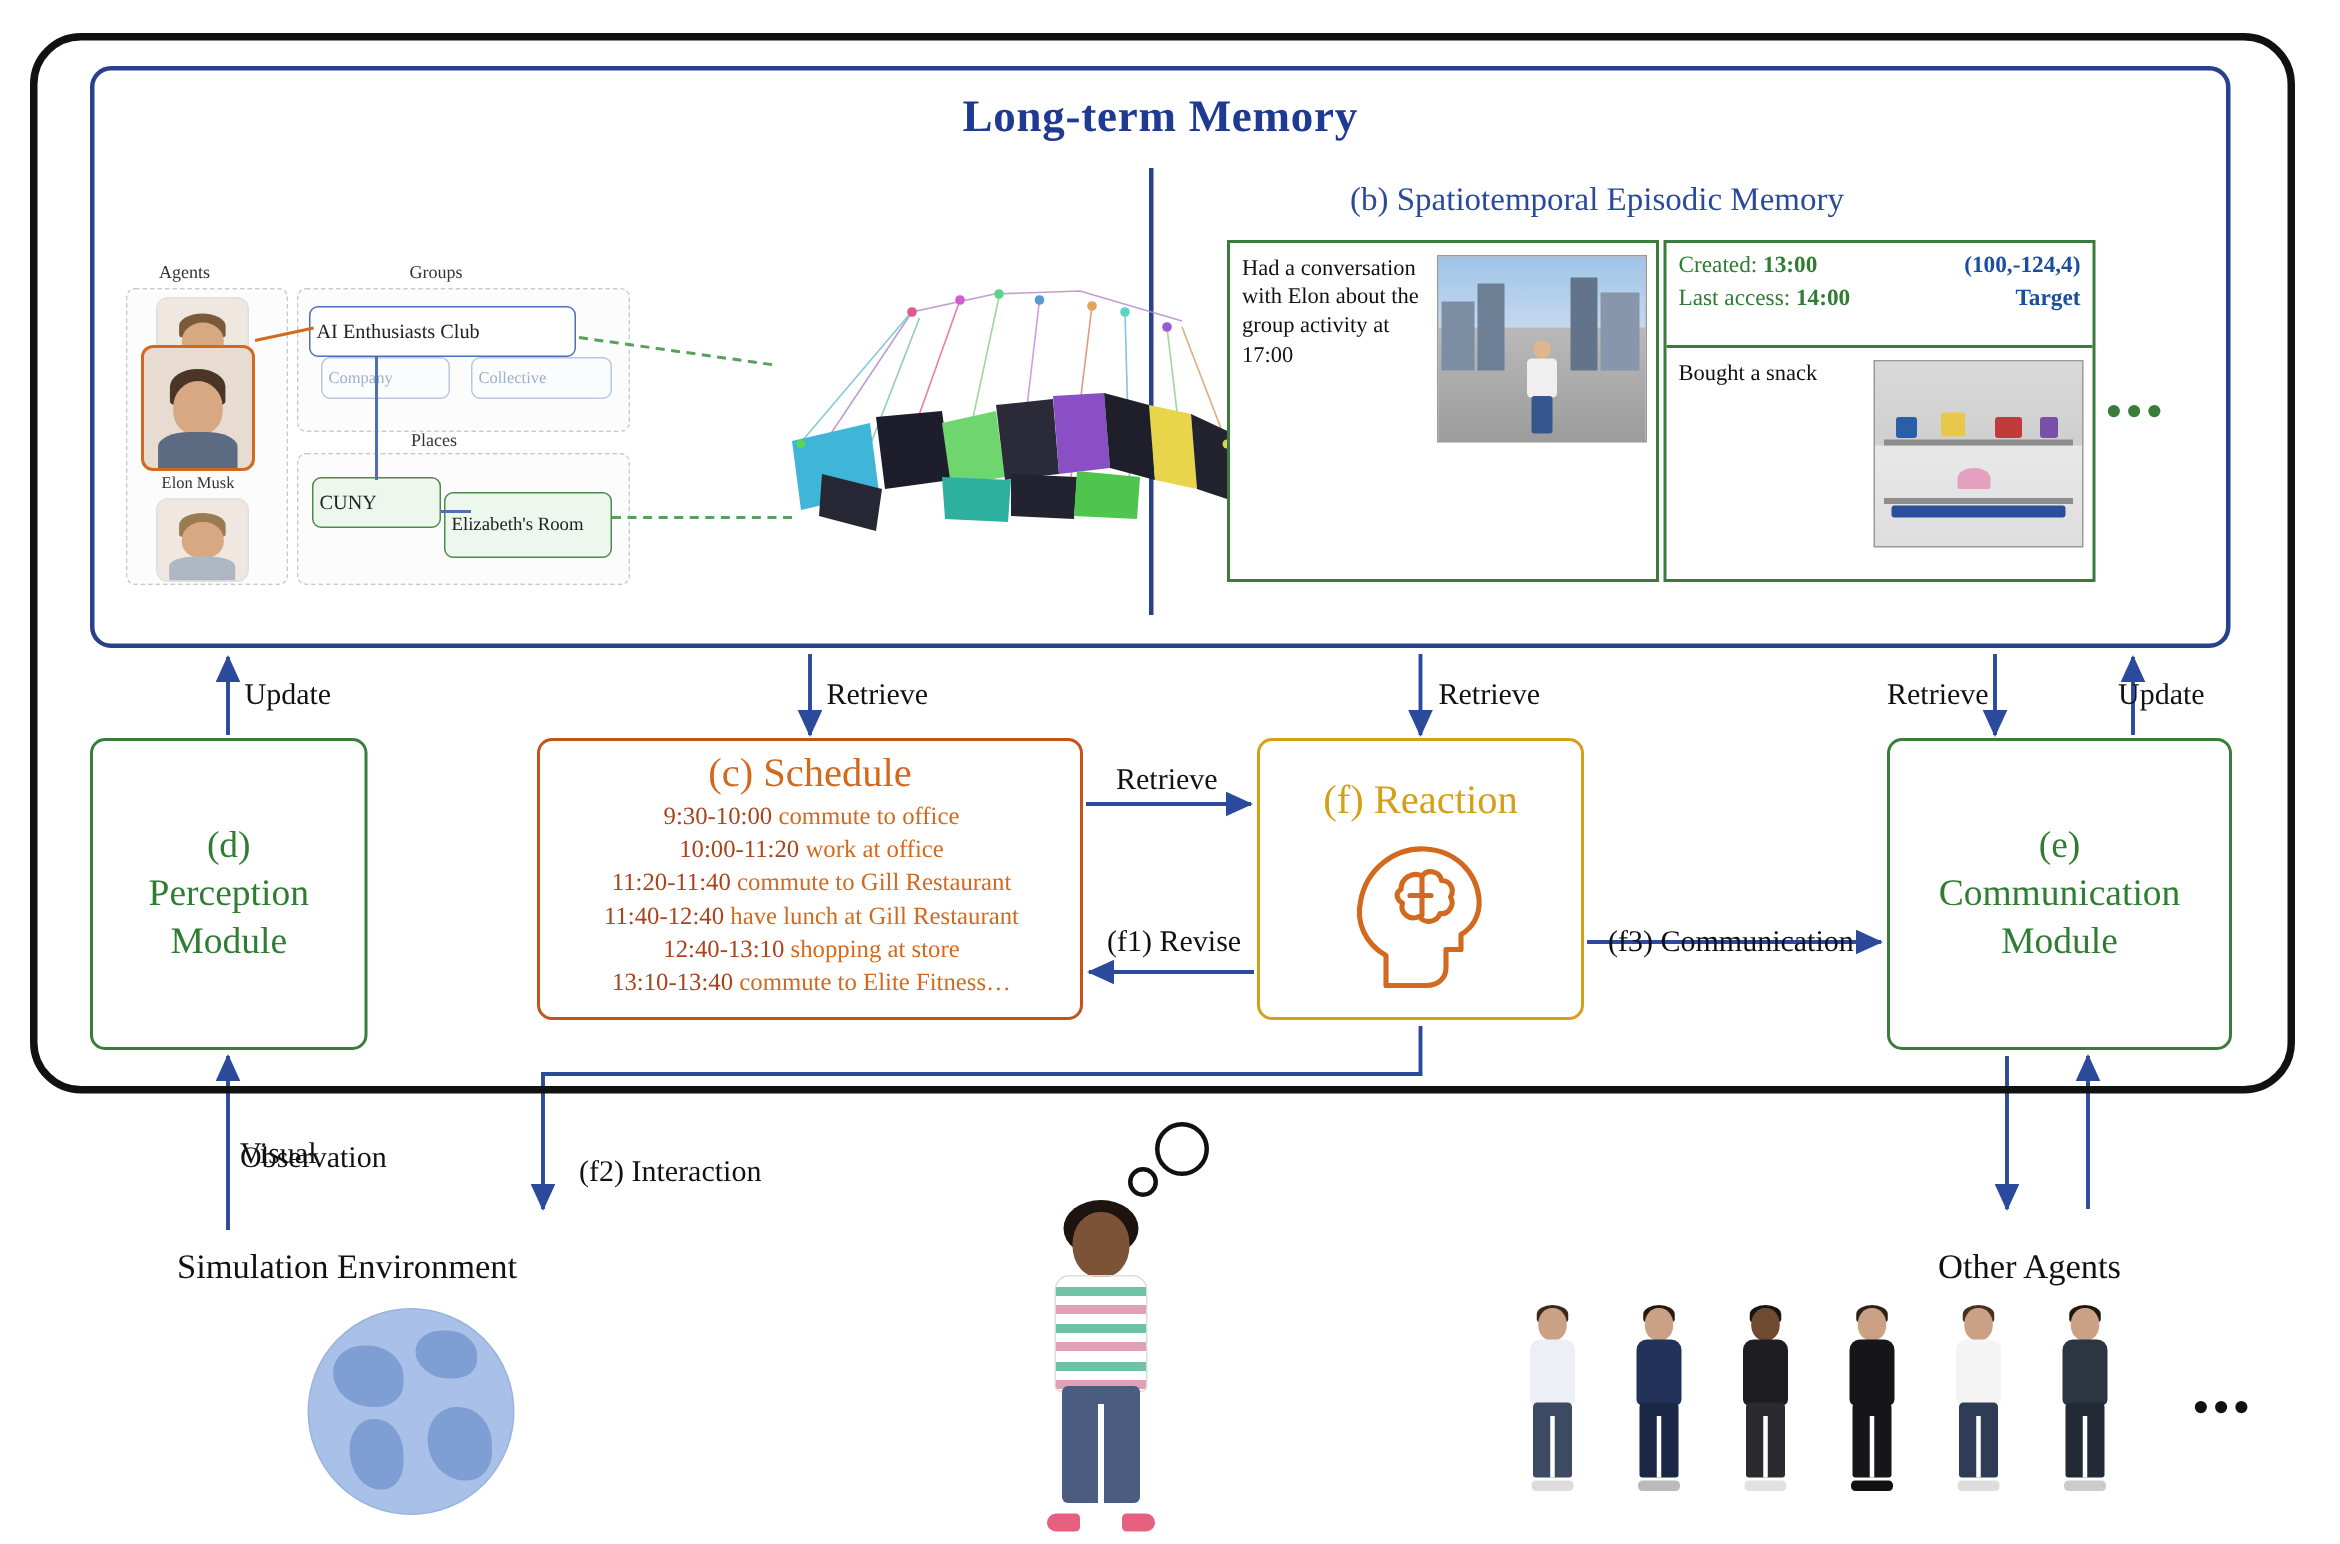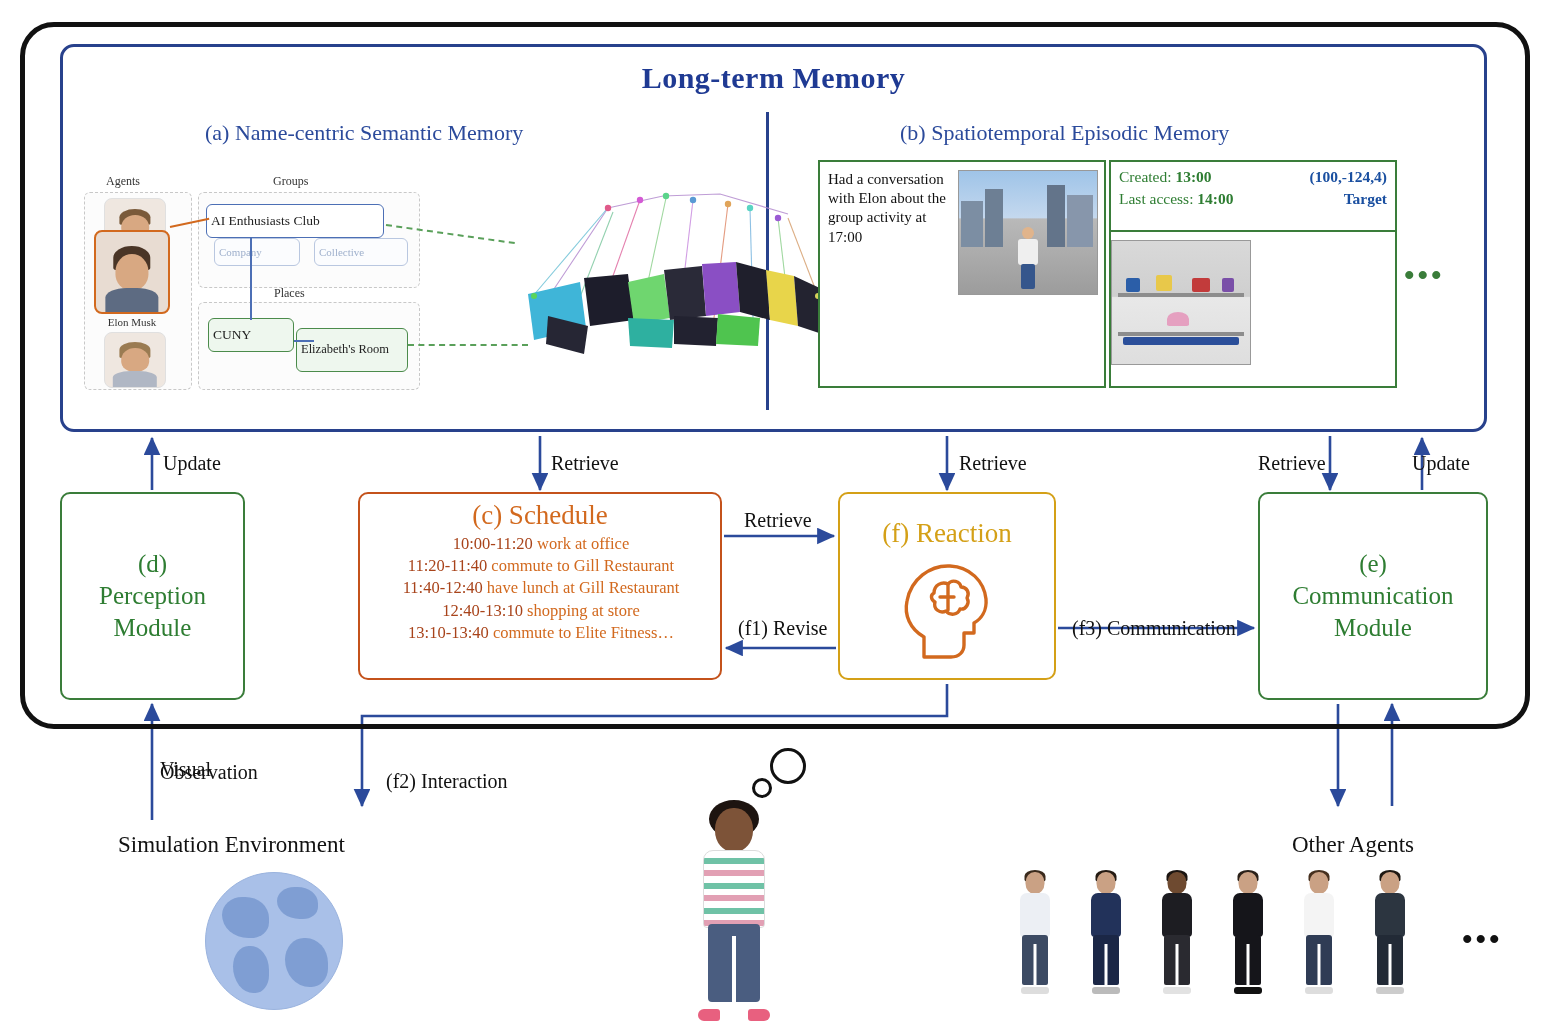--- a/index.html
+++ b/index.html
@@ -494,21 +494,20 @@
       <path d="M1392,806 L1392,704"></path>
     </g>
   </svg>
 
   <div class="outer-frame"></div>
 
   <div class="ltm-box">
     <div class="ltm-title">Long-term Memory</div>
   </div>
   <div class="ltm-divider"></div>
-  <div class="sub-title sub-title-a">(a) Name-centric Semantic Memory</div>
   <div class="sub-title sub-title-b">(b) Spatiotemporal Episodic Memory</div>
 
   <div class="sem-panel">
     <div class="sem-label" style="left:28px; top:6px;">Agents</div>
     <div class="sem-label" style="left:195px; top:6px;">Groups</div>
     <div class="sem-label" style="left:196px; top:118px;">Places</div>
 
     <div class="sem-dashbox" style="left:6px; top:24px; width:108px; height:198px;"></div>
     <div class="sem-dashbox" style="left:120px; top:24px; width:222px; height:96px;"></div>
     <div class="sem-dashbox" style="left:120px; top:134px; width:222px; height:88px;"></div>
@@ -621,20 +620,21 @@
           <span class="ep-val">13:00</span></span>
           <span class="ep-coord">(100,-124,4)</span>
         </div>
         <div class="ep-row">
           <span><span class="ep-key">Last access:</span>
           <span class="ep-val">14:00</span></span>
           <span class="ep-coord">Target</span>
         </div>
       </div>
       <div class="ep-body">
+        <div class="ep-text">Bought a snack</div>
         <div class="ep-thumb thumb-store">
           <div class="shelf" style="top:42%;"></div>
           <div class="shelf" style="top:74%;"></div>
           <div class="item" style="left:10%; top:30%; width:14px; height:14px; background:#2b5ea8;"></div>
           <div class="item" style="left:32%; top:28%; width:16px; height:16px; background:#e8c84a;"></div>
           <div class="item" style="left:58%; top:30%; width:18px; height:14px; background:#c23b3b;"></div>
           <div class="item" style="left:80%; top:30%; width:12px; height:14px; background:#7a4fa8;"></div>
           <div class="item" style="left:40%; top:58%; width:22px; height:14px; background:#e5a0c0; border-radius:50% 50% 10% 10%;"></div>
           <div class="item" style="left:8%; top:78%; width:84%; height:8px; background:#2b4f9a;"></div>
         </div>
@@ -646,20 +646,24 @@
 
   <div class="module mod-perception">
     <div>(d)</div>
     <div>Perception</div>
     <div>Module</div>
   </div>
 
   <div class="module mod-schedule">
     <div class="sched-title">(c) Schedule</div>
     <div class="sched-list">
+      <div class="sched-item">
+        <span class="sched-time">9:30-10:00</span>
+        <span class="sched-act">commute to office</span>
+      </div>
       <div class="sched-item">
         <span class="sched-time">10:00-11:20</span>
         <span class="sched-act">work at office</span>
       </div>
       <div class="sched-item">
         <span class="sched-time">11:20-11:40</span>
         <span class="sched-act">commute to Gill Restaurant</span>
       </div>
       <div class="sched-item">
         <span class="sched-time">11:40-12:40</span>

